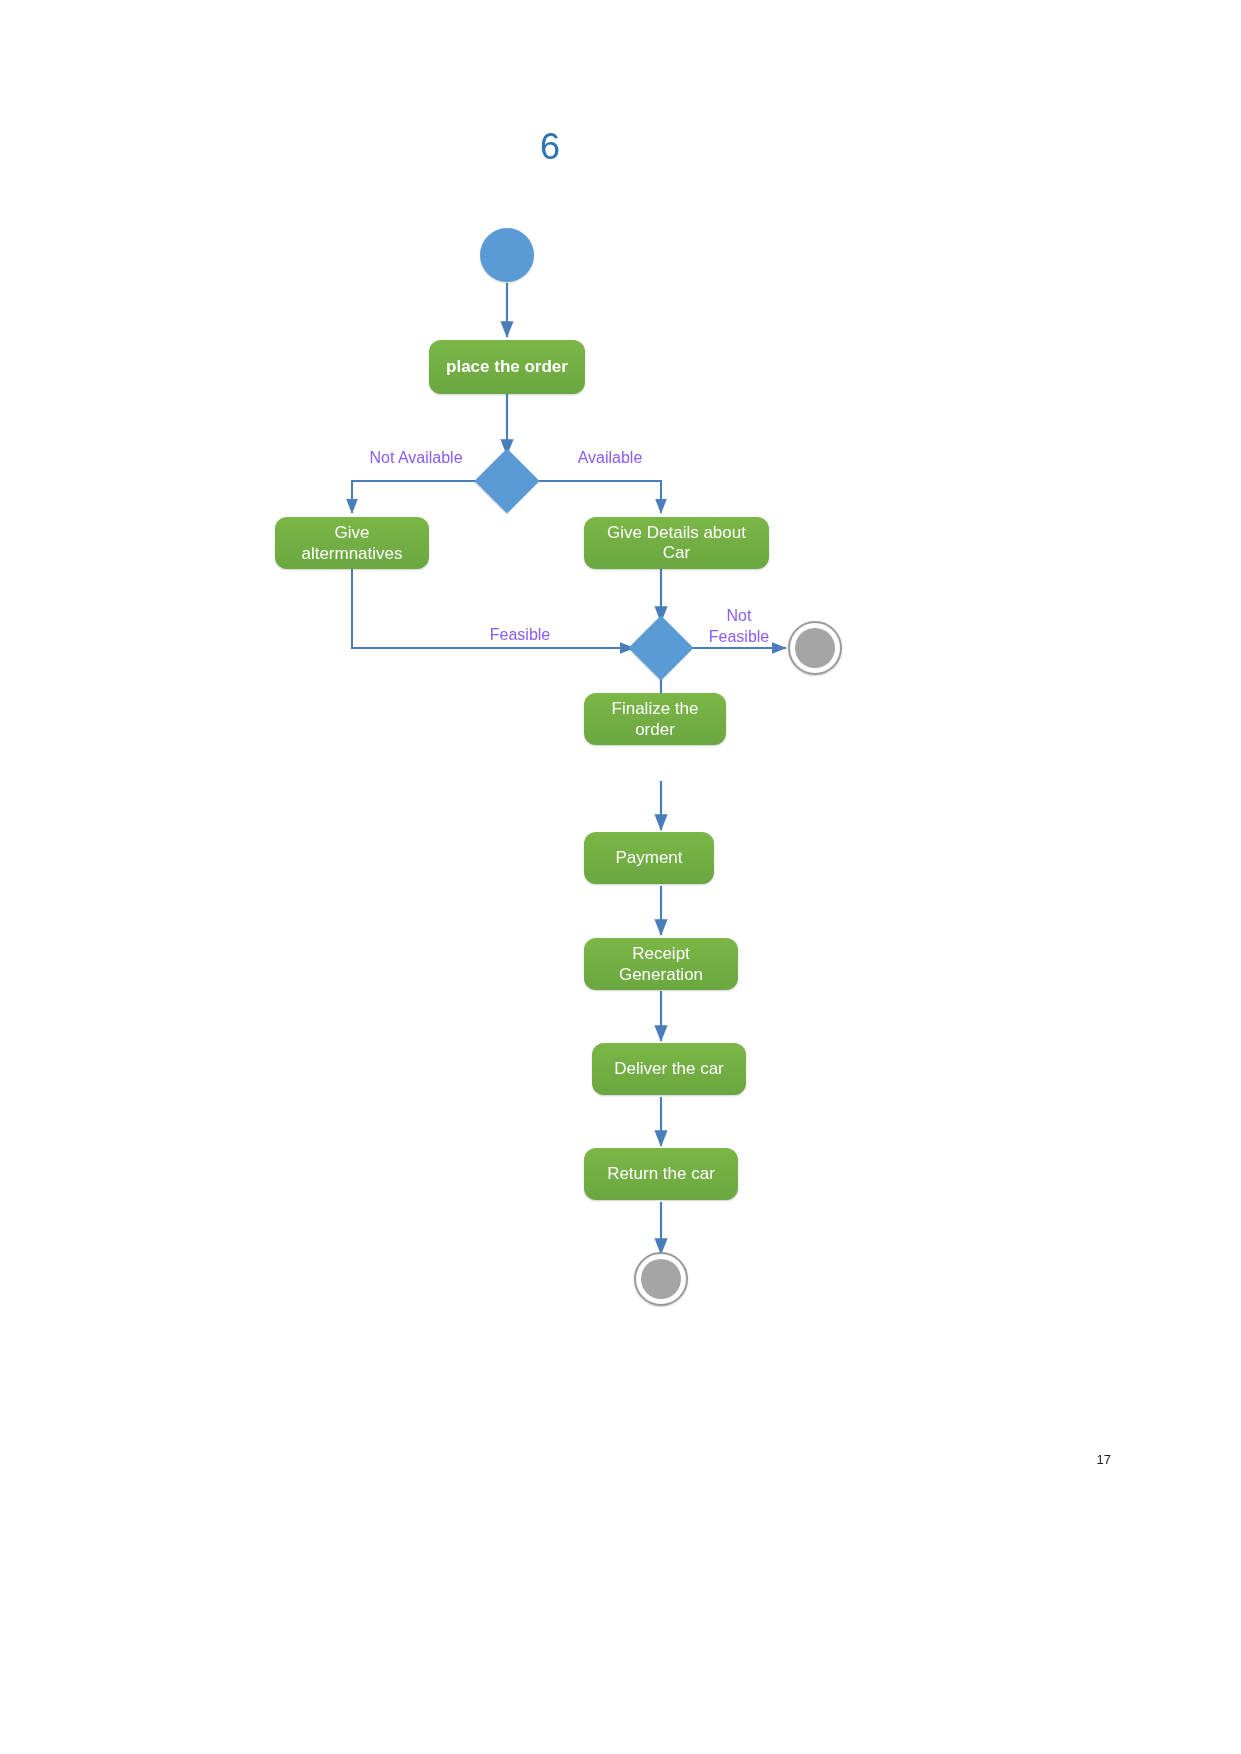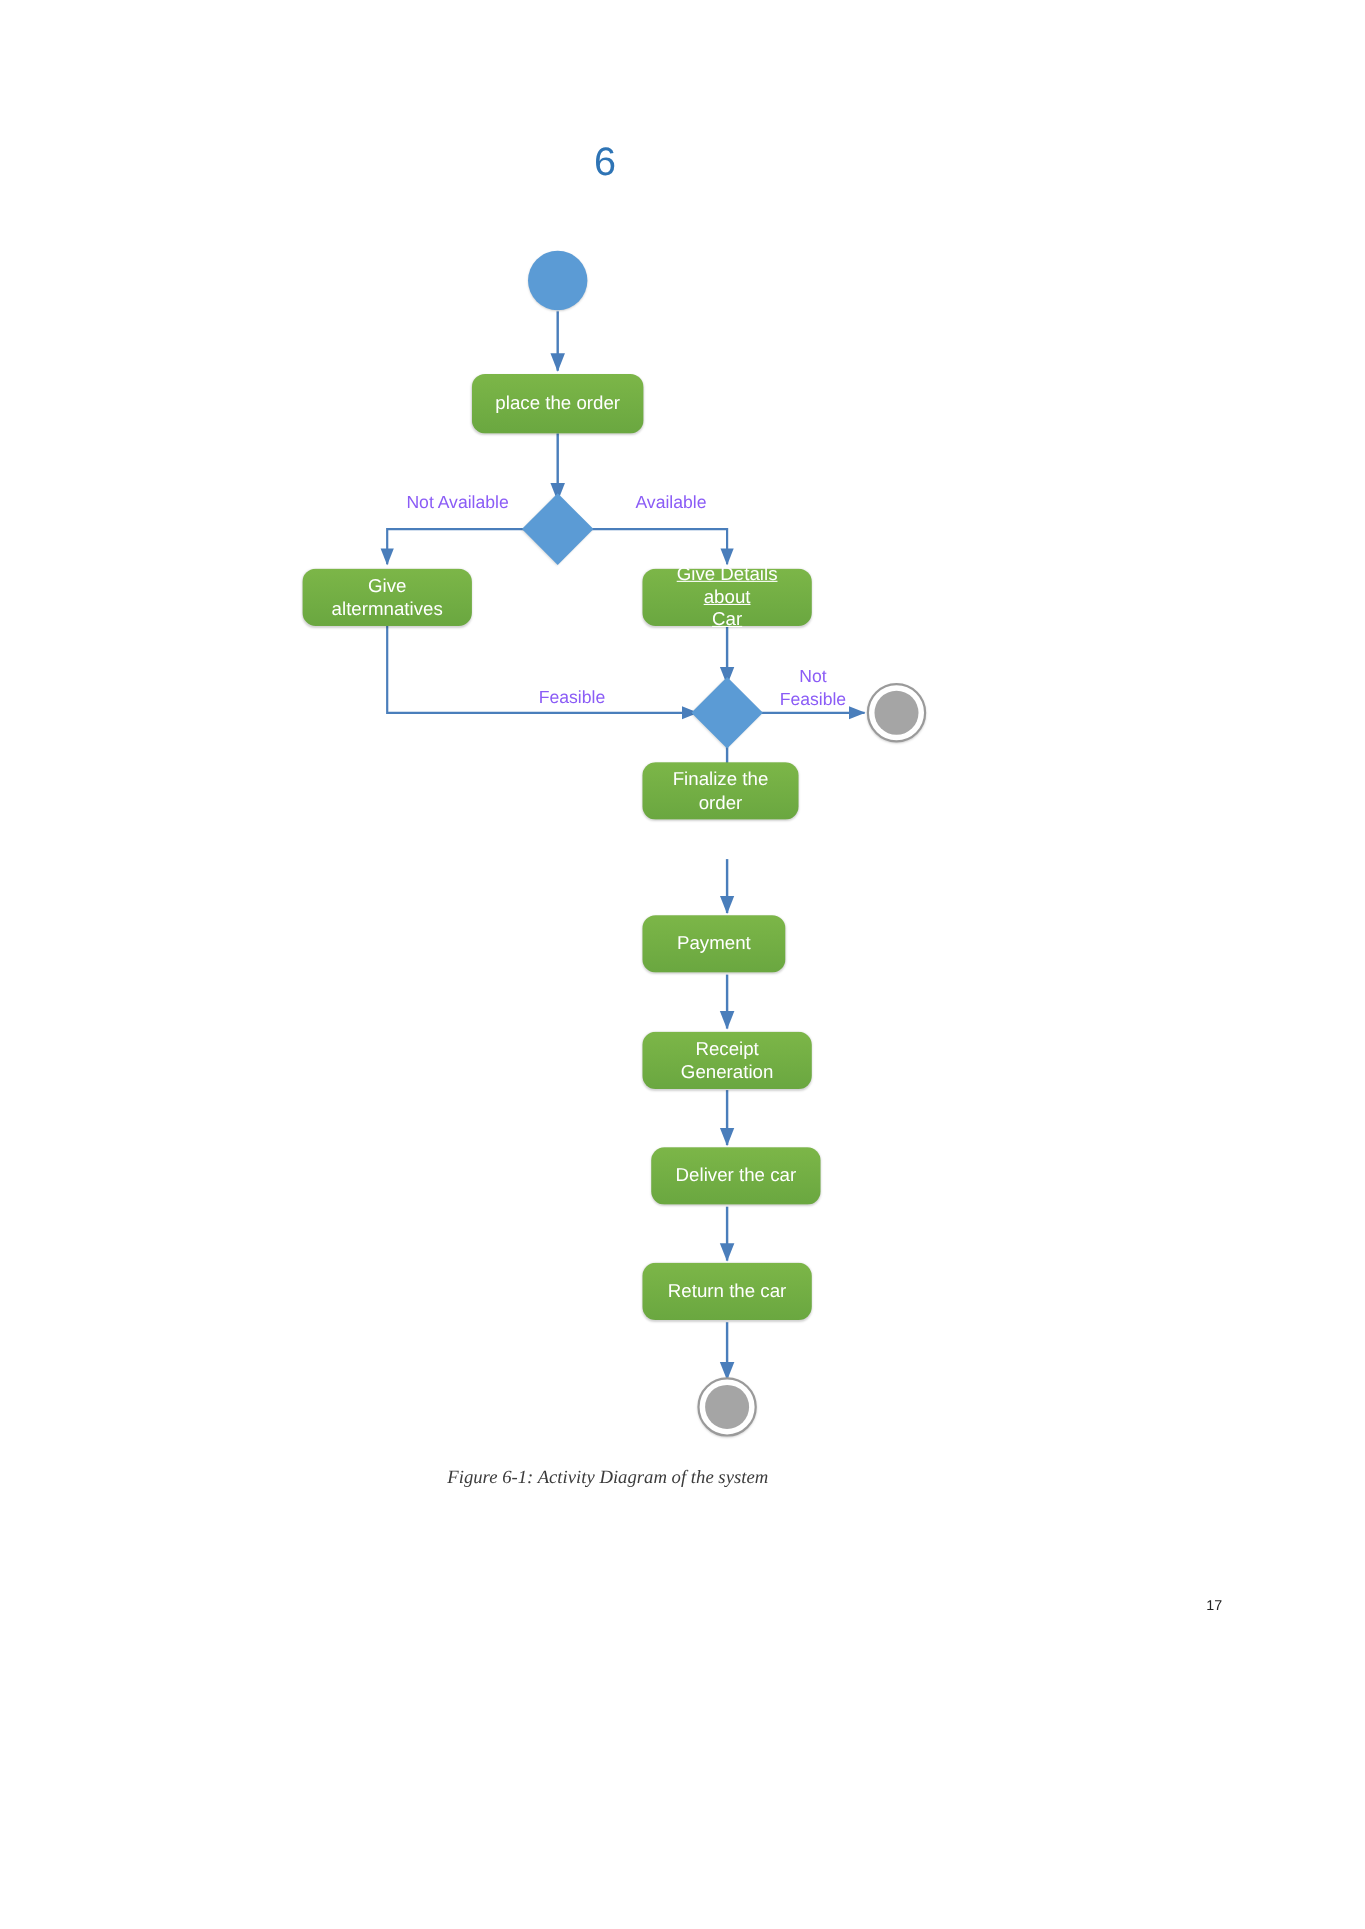--- a/index.html
+++ b/index.html
@@ -182,31 +182,31 @@
       <line x1="661" y1="991" x2="661" y2="1041" stroke="#4A7EBB" stroke-width="2.2" marker-end="url(#arrow)"></line>
 
       <line x1="661" y1="1097" x2="661" y2="1146" stroke="#4A7EBB" stroke-width="2.2" marker-end="url(#arrow)"></line>
 
       <line x1="661" y1="1202" x2="661" y2="1254" stroke="#4A7EBB" stroke-width="2.2" marker-end="url(#arrow)"></line>
     </svg>
   </div>
 
   <div class="start-node" style="left:480px; top:228px;"></div>
 
-  <div class="node" style="left:429px; top:340px; width:156px; height:54px;">place the order</div>
+  <div class="node" style="left:429px; top:340px; width:156px; height:54px;font-weight:bold;">place the order</div>
 
   <div class="diamond" style="left:484px; top:458px;"></div>
 
   <div class="edge-label" style="left:318px; top:448px; width:196px;">Not Available</div>
 
   <div class="edge-label" style="left:539px; top:448px; width:142px;">Available</div>
 
   <div class="node" style="left:275px; top:517px; width:154px; height:52px;">Give altermnatives</div>
 
-  <div class="node" style="left:584px; top:517px; width:154px; height:52px; line-height:1.2;text-decoration:underline;">Give Details about
+  <div class="node" style="left:584px; top:517px; width:185px; height:52px; line-height:1.2;">Give Details about
 Car</div>
 
   <div class="diamond" style="left:638px; top:625px;"></div>
 
   <div class="edge-label" style="left:430px; top:625px; width:180px;">Feasible</div>
 
   <div class="edge-label" style="left:690px; top:606px; width:98px;text-align:center;">Not
 Feasible</div>
 
   <div class="end-node" style="left:788px; top:621px;"></div>
@@ -216,16 +216,15 @@
   <div class="node" style="left:584px; top:832px; width:130px; height:52px;">Payment</div>
 
   <div class="node" style="left:584px; top:938px; width:154px; height:52px;">Receipt Generation</div>
 
   <div class="node" style="left:592px; top:1043px; width:154px; height:52px;">Deliver the car</div>
 
   <div class="node" style="left:584px; top:1148px; width:154px; height:52px;">Return the car</div>
 
   <div class="end-node" style="left:634px; top:1252px;"></div>
 
-  <div id="caption">Figure 6-1: Activity Diagram of the system</div>
   <div id="page-number">17</div>
 
 </div>
 
 </body></html>

